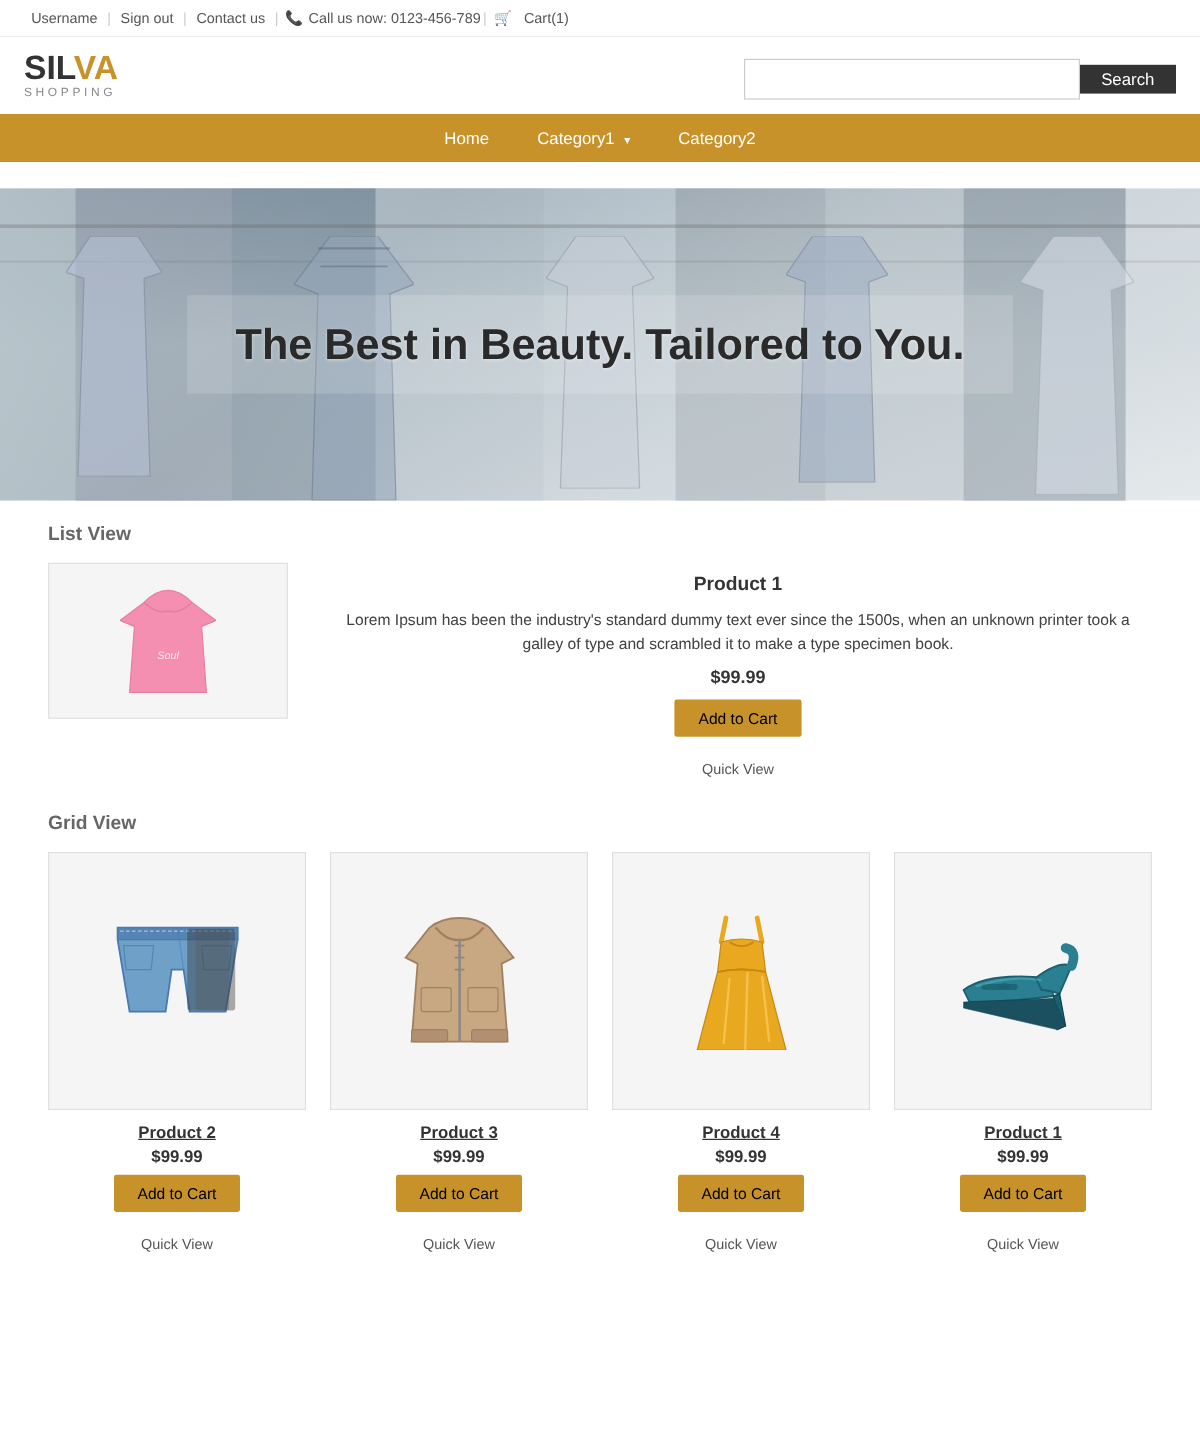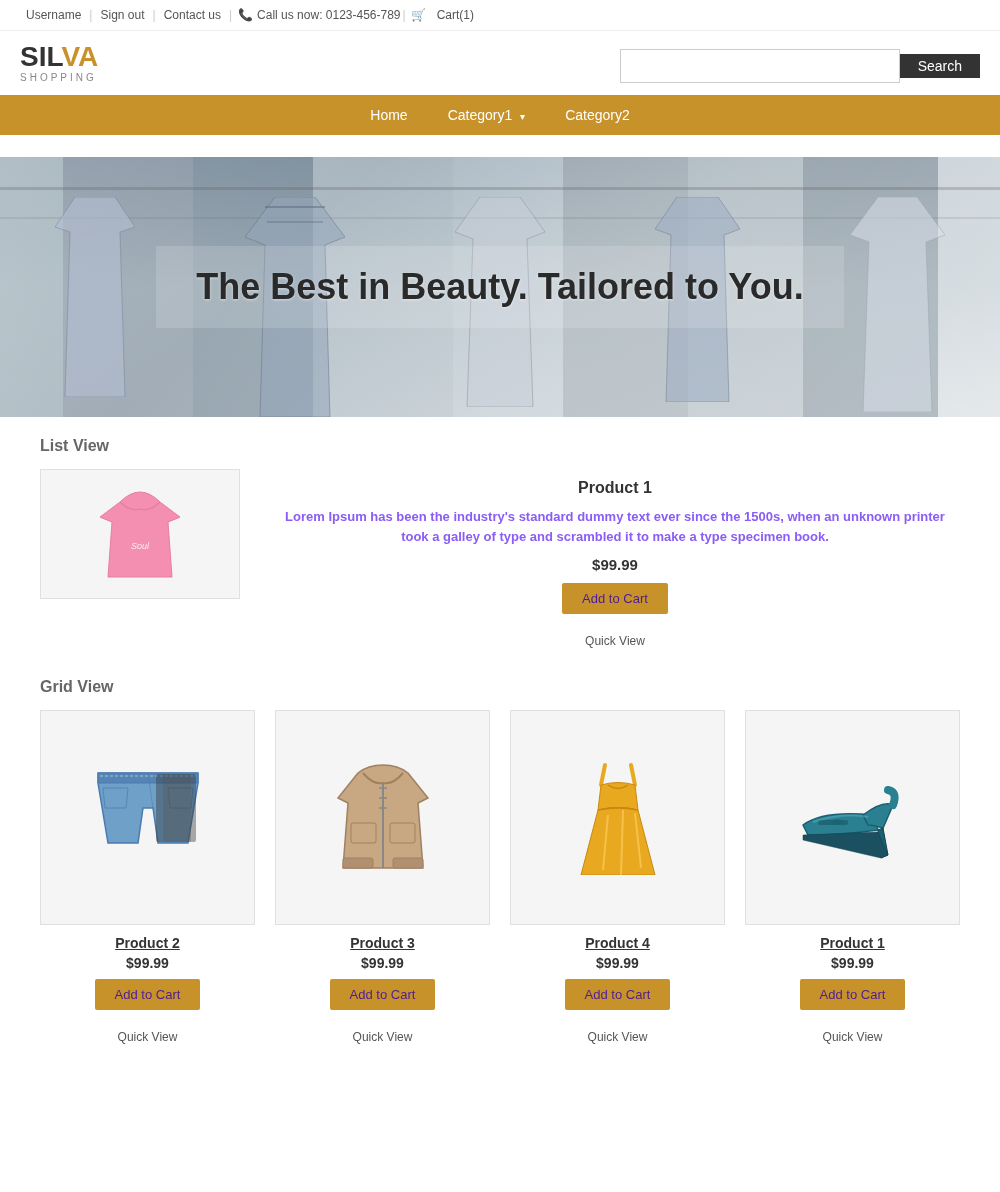--- a/index.html
+++ b/index.html
@@ -154,26 +154,26 @@
       flex-shrink: 0;
       overflow: hidden;
     }
 
     .list-product-info {
       flex: 1;
       text-align: center;
       padding-top: 10px;
     }
     .list-product-info h3 { font-size: 16px; font-weight: bold; margin-bottom: 10px; }
-    .list-product-info p { font-size: 13px; color: #8b5cf6; margin-bottom: 10px; line-height: 1.5; font-weight: bold; }
+    .list-product-info p { font-size: 13px; color: #404040; margin-bottom: 10px; line-height: 1.5; }
     .list-product-info .price { font-size: 15px; color: #333; margin-bottom: 10px; font-weight: bold; }
 
     .btn-cart {
       background: #c8922a;
-      color: #4c1d95;
+      color: #000000;
       border: none;
       padding: 8px 20px;
       font-size: 13px;
       cursor: pointer;
       border-radius: 2px;
     }
     .quick-view {
       display: block;
       font-size: 12px;
       color: #555;

